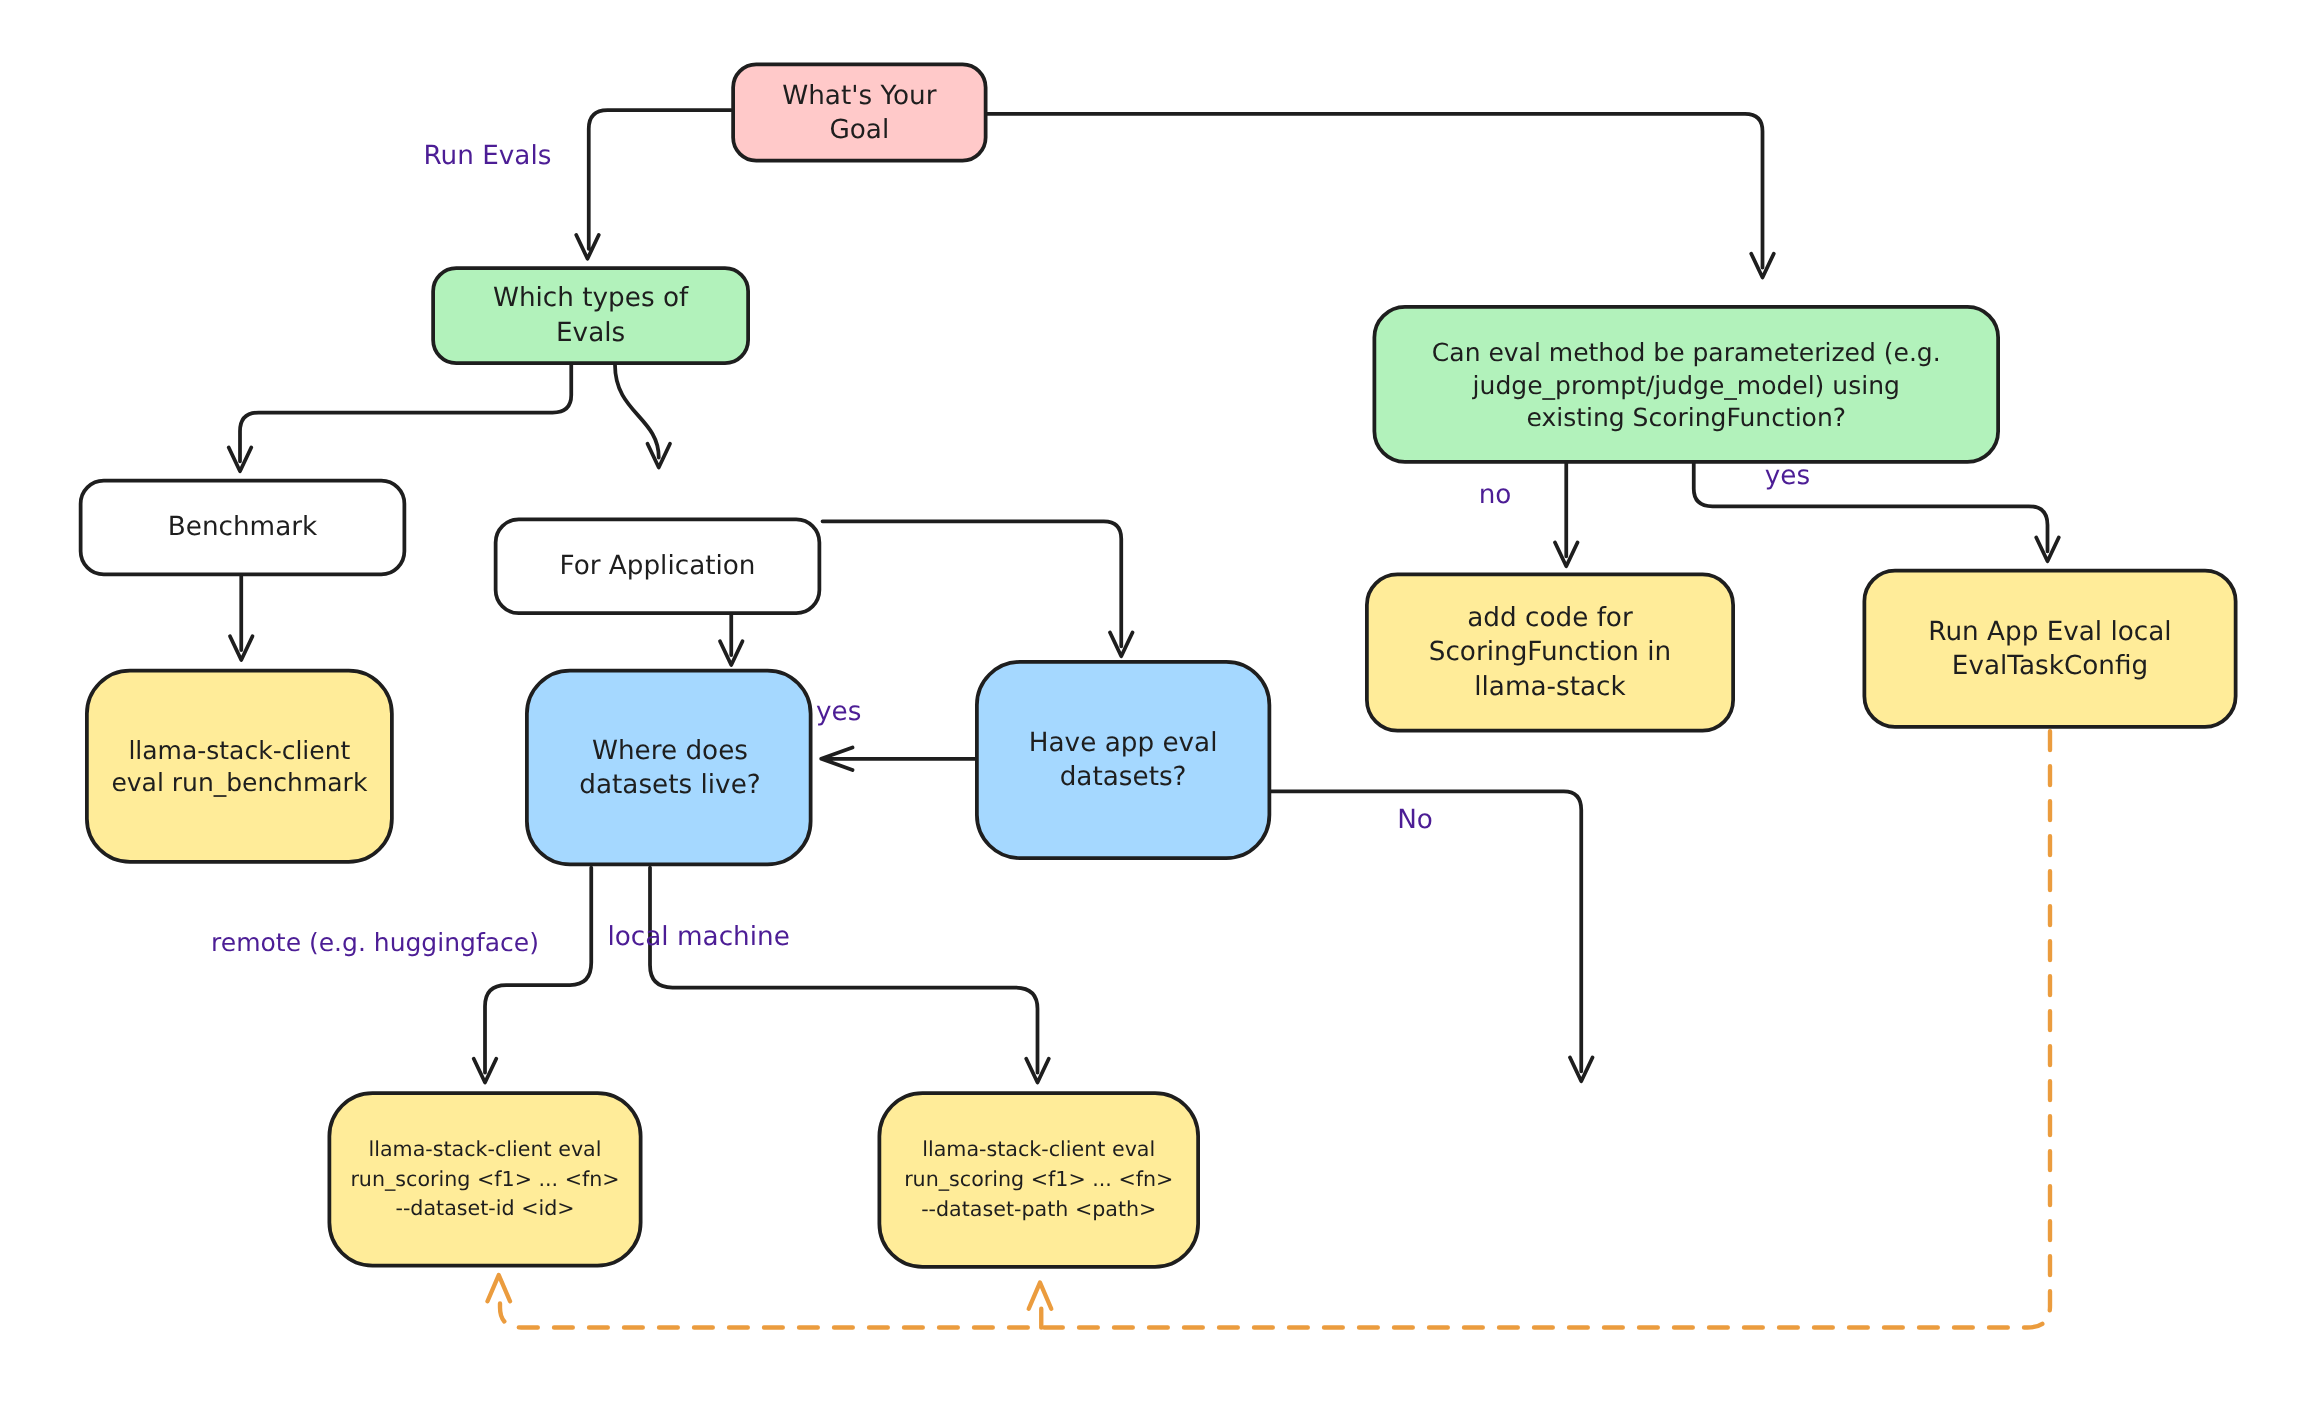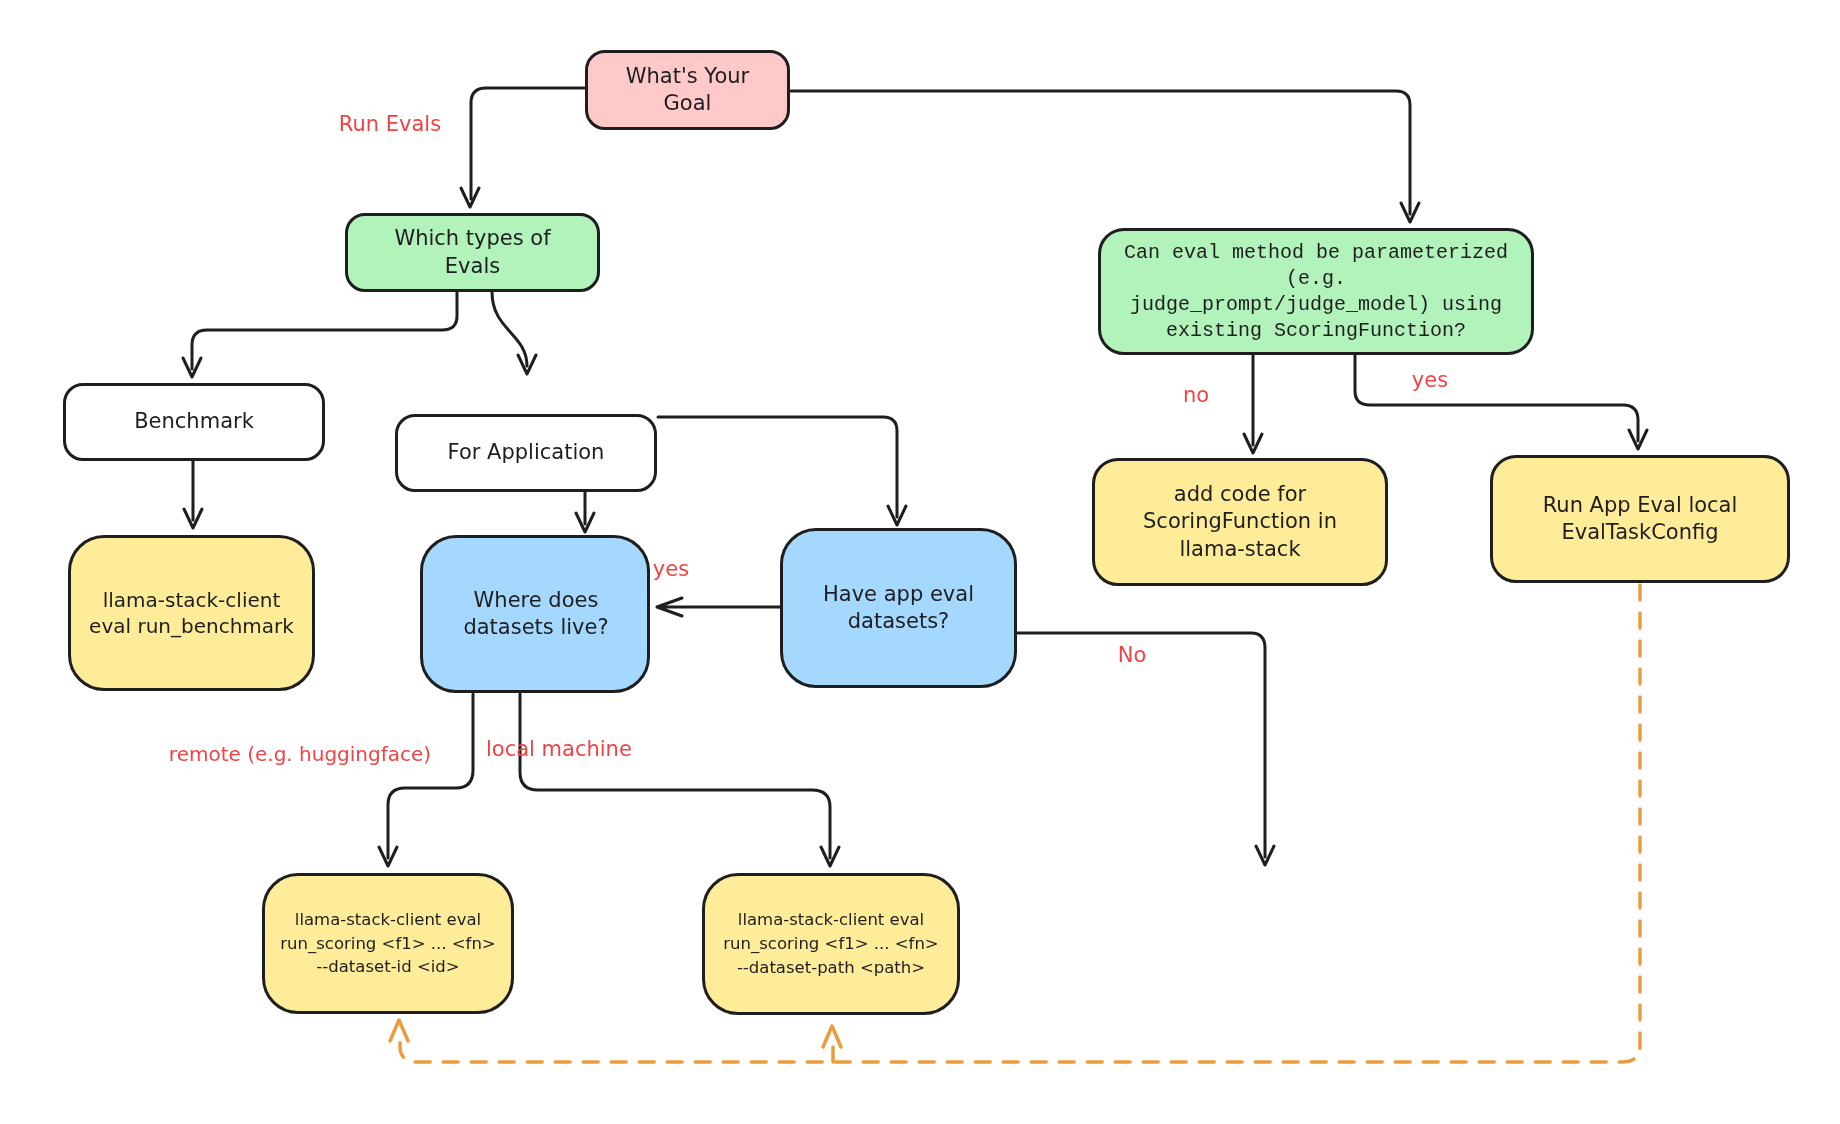--- a/index.html
+++ b/index.html
@@ -18,21 +18,21 @@
     border:3px solid #1e1e1e;border-radius:20px;
     font-size:21px;line-height:1.3;padding:4px 8px;
   }
   .r-soft{border-radius:26px;}
   .r-big{border-radius:36px;}
   .dashed{border-style:dashed;}
   .fs20{font-size:20px;}
   .fs17{font-size:16.5px;line-height:1.45;}
   .elabel{
     position:absolute;font-size:21px;line-height:1.4;
-    white-space:pre-line;text-align:center;color:#ef4444;
+    white-space:pre-line;text-align:center;color:#4c1d95;
   }
   .elabel.left{text-align:left;}
 </style>
 </head>
 <body>
 
 <div class="canvas">
 
   <svg class="connectors" viewBox="0 0 1840 1124">
     <path class="edge" d="M585 88 H486 Q471 88 471 103 V199 M461 188 L470 207 L479 188"></path>
@@ -66,21 +66,21 @@
 
   <div class="node r-big fs20" style="left: 68px; top: 535px; width: 247px; height: 156px; background-color: rgb(255, 236, 153);">llama-stack-client
 eval run_benchmark</div>
 
   <div class="node r-big" style="left: 420px; top: 535px; width: 230px; height: 158px; background-color: rgb(165, 216, 255); padding-left: 10px;">Where does
 datasets live?</div>
 
   <div class="node r-big" style="left: 780px; top: 528px; width: 237px; height: 160px; background-color: rgb(165, 216, 255);">Have app eval
 datasets?</div>
 
-  <div class="node r-soft fs20" style="left: 1098px; top: 228px; width: 436px; height: 127px; background-color: rgb(178, 242, 187); font-family: Liberation Mono, monospace;">Can eval method be parameterized (e.g.
+  <div class="node r-soft fs20" style="left: 1098px; top: 244px; width: 502px; height: 127px; background-color: rgb(178, 242, 187);">Can eval method be parameterized (e.g.
 judge_prompt/judge_model) using
 existing ScoringFunction?</div>
 
   <div class="node r-soft" style="left: 1092px; top: 458px; width: 296px; height: 128px; background-color: rgb(255, 236, 153);">add code for
 ScoringFunction in
 llama-stack</div>
 
   <div class="node r-soft" style="left: 1490px; top: 455px; width: 300px; height: 128px; background-color: rgb(255, 236, 153);">Run App Eval local
 EvalTaskConfig</div>
 

